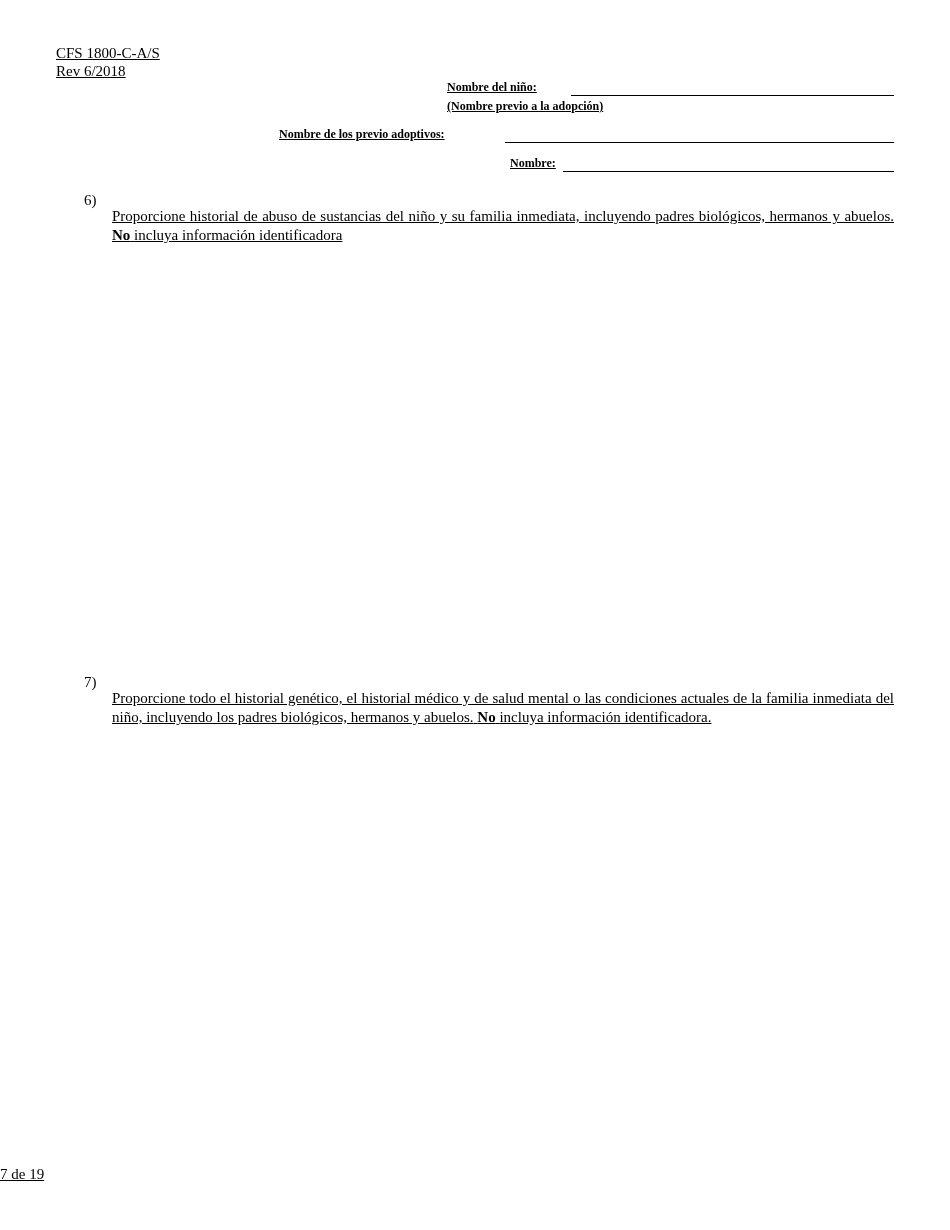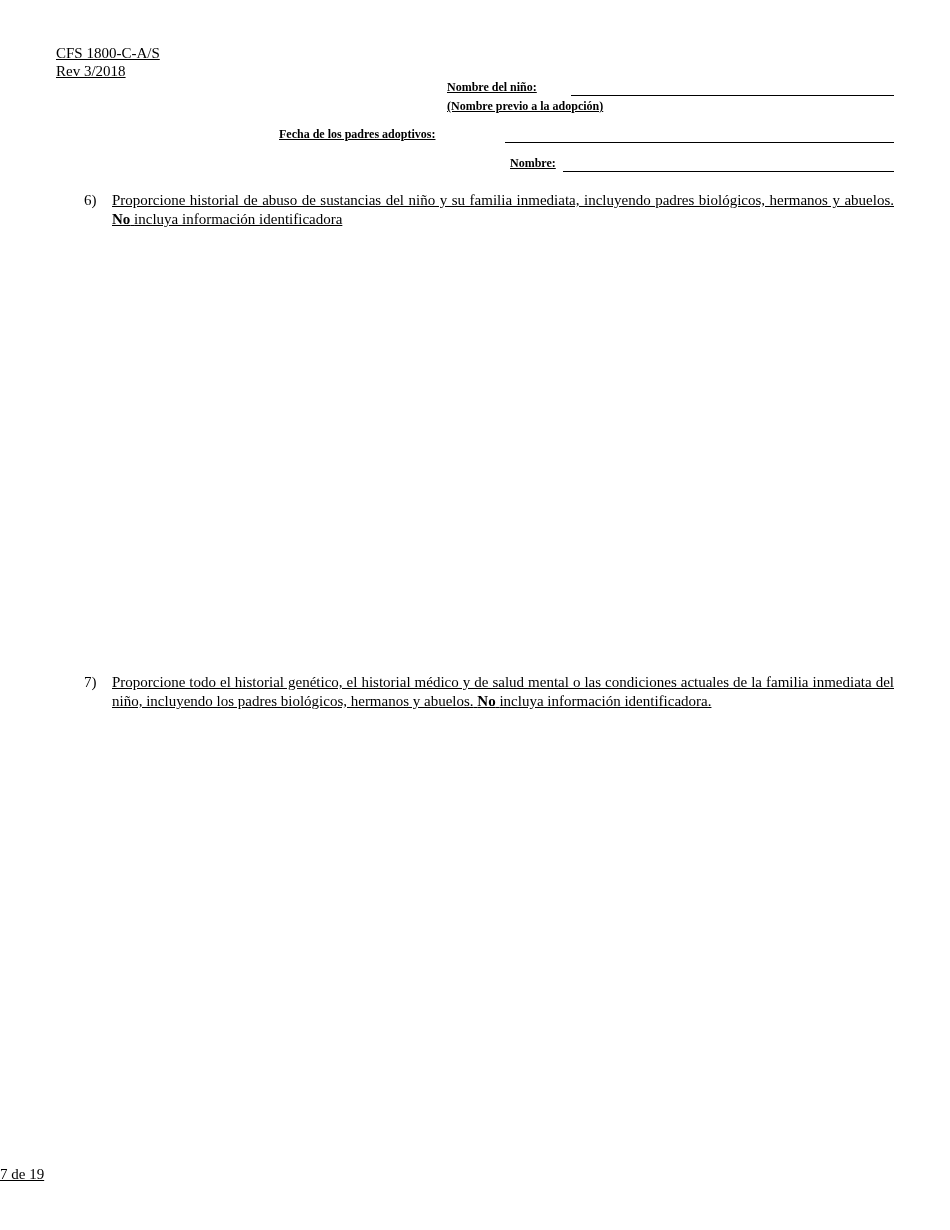--- a/index.html
+++ b/index.html
@@ -8,36 +8,36 @@
       font-family: "Liberation Serif", "DejaVu Serif", serif;
       color: #000; font-size: 15px;
     }
     .abs { position: absolute; text-decoration: underline; }
     .form-id { left: 56px; top: 44px; line-height: 18px; font-size: 15px; }
     .bold { font-weight: bold; }
     .field-label { white-space: nowrap; font-weight: bold; font-size: 12px; }
     .field-line { border-bottom: 1px solid #000; height: 0; }
     .question { left: 84px; width: 810px; line-height: 19px; font-size: 15px; }
     .question .num { position: absolute; left: 0; top: 0; }
-    .question .text { margin-left: 28px; text-align: justify; }
+    .question .text { margin-left: 28px; text-align: justify; margin-top: 16px; }
     .page-num { left: 0; width: 950px; top: 1166px; text-align: left; font-size: 15px; }
   </style>
 </head>
 <body>
 
 <div class="abs form-id">
   <div>CFS 1800-C-A/S</div>
-  <div>Rev 3/2018</div>
+  <div>Rev 6/2018</div>
 </div>
 
 <div class="abs field-label" style="left:447px; top:80px;">Nombre del niño:</div>
 <div class="abs field-line" style="left:571px; top:95px; width:323px;"></div>
 <div class="abs field-label" style="left:447px; top:99px;text-align:right;">(Nombre previo a la adopción)</div>
 
-<div class="abs field-label" style="left:279px; top:127px;">Fecha de los padres adoptivos:</div>
+<div class="abs field-label" style="left:279px; top:127px;">Nombre de los previo adoptivos:</div>
 <div class="abs field-line" style="left:505px; top:142px; width:389px;"></div>
 
 <div class="abs field-label" style="left:510px; top:156px;">Nombre:</div>
 <div class="abs field-line" style="left:563px; top:171px; width:331px;"></div>
 
 <div class="abs question" style="top:191px;">
   <span class="num">6)</span>
   <div class="text">
     <span>Proporcione historial de abuso de sustancias del niño y su familia inmediata, incluyendo padres biológicos, hermanos y abuelos.</span>
     <span class="bold">No</span>

